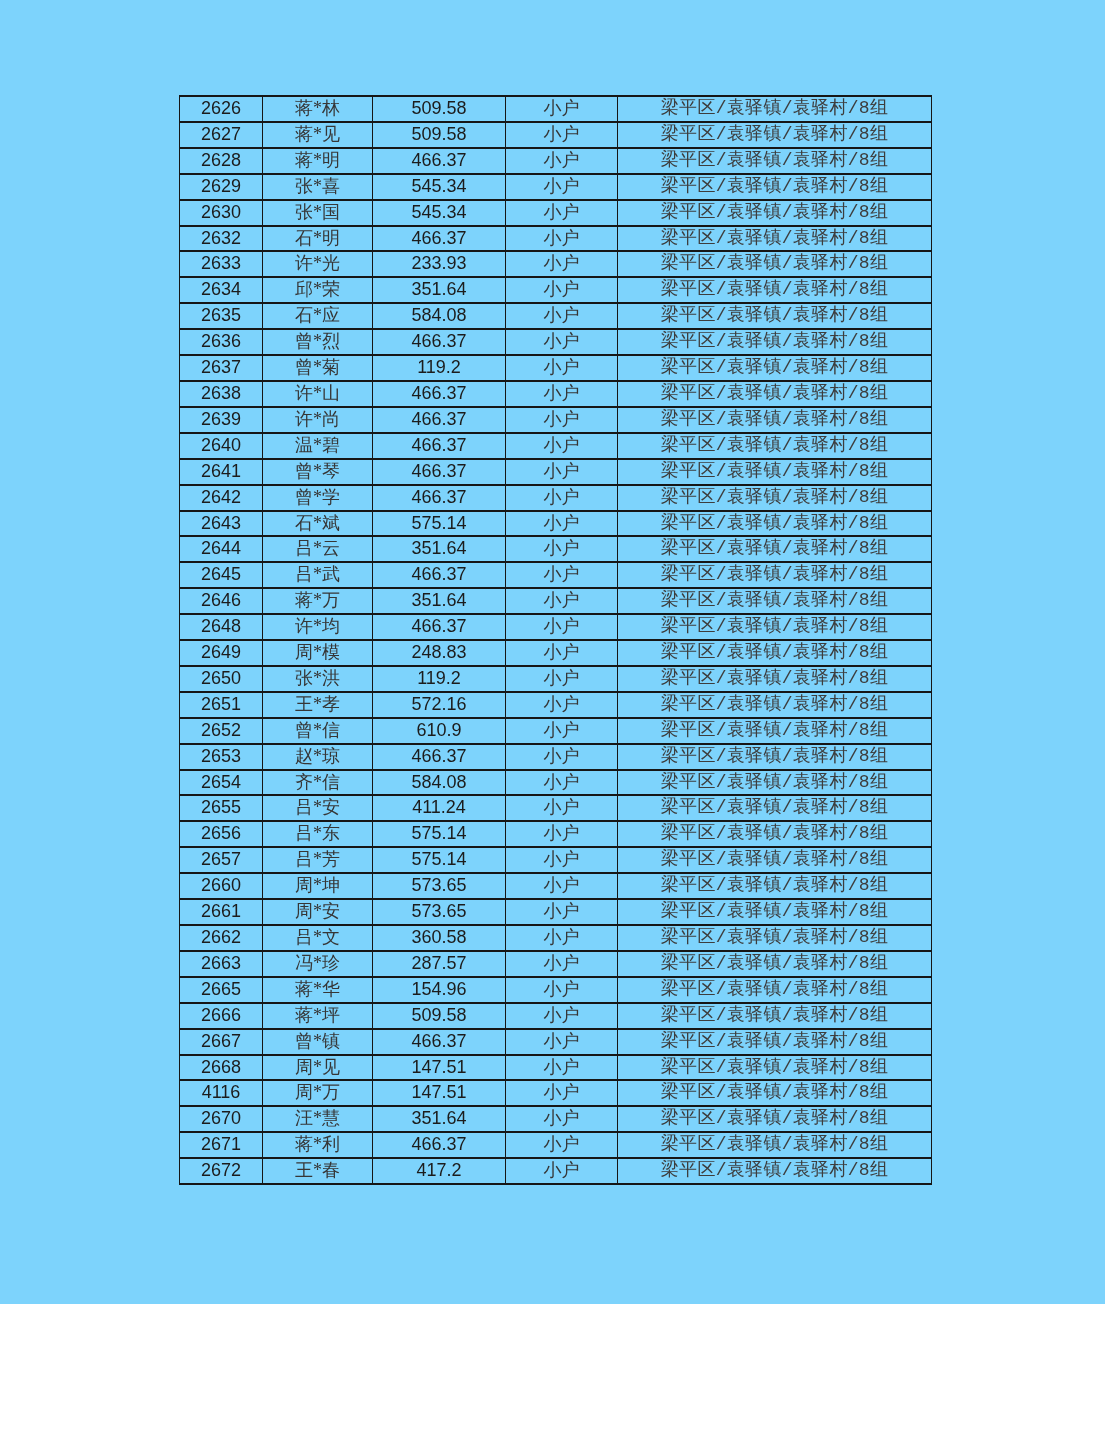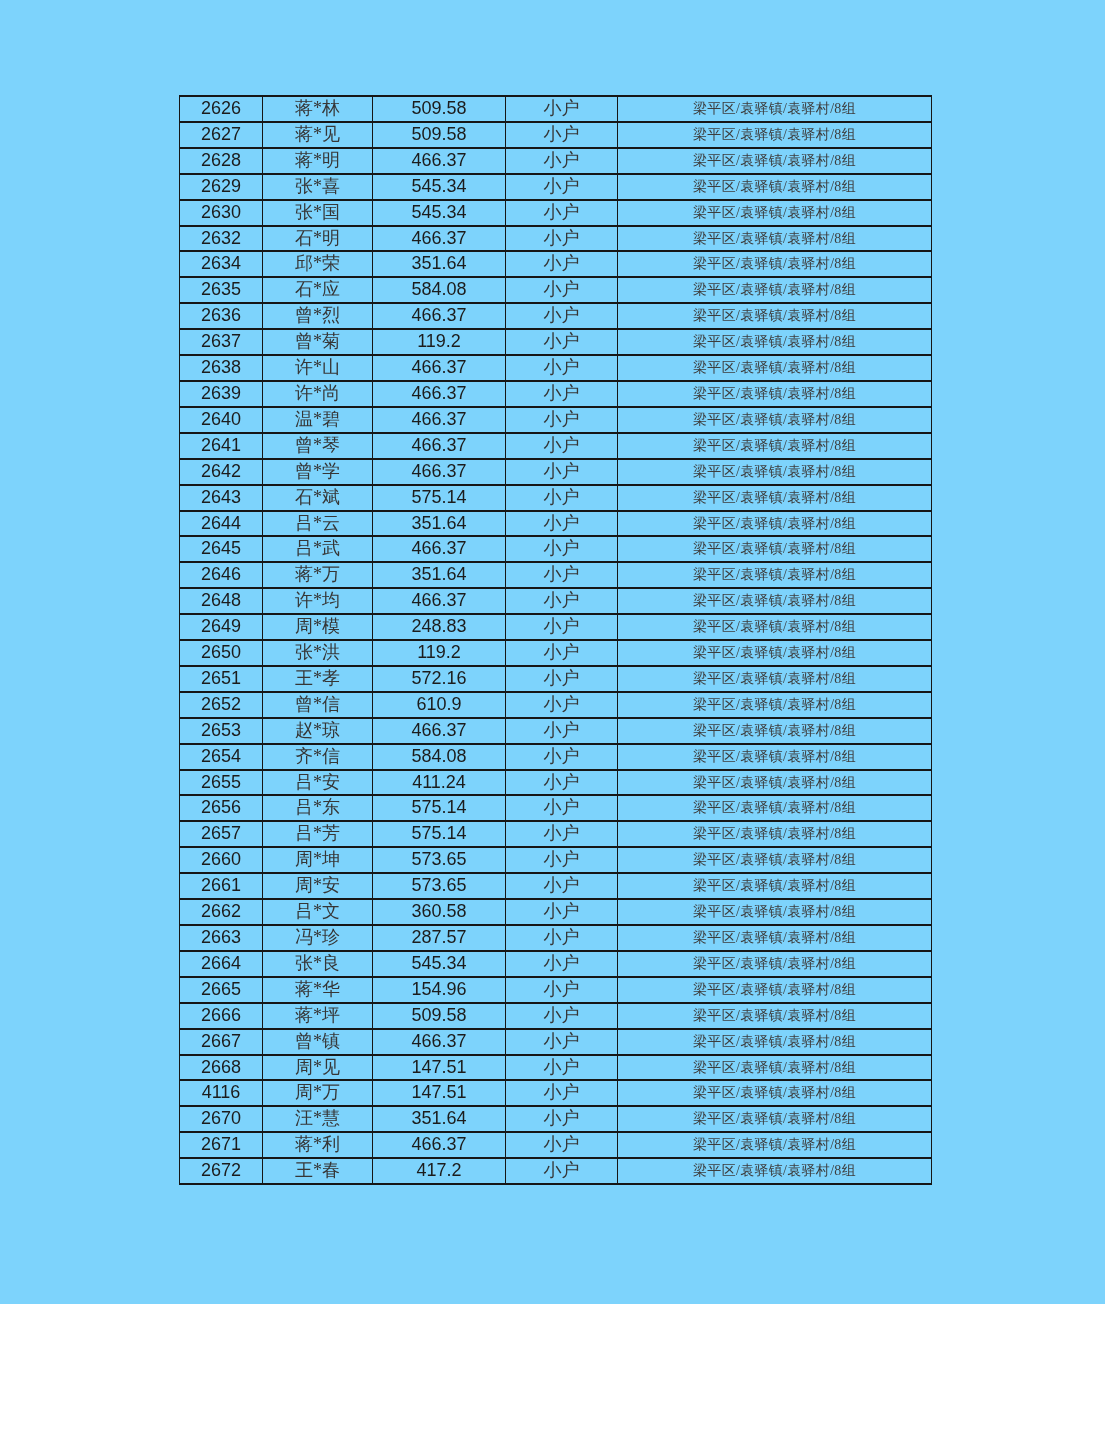--- a/index.html
+++ b/index.html
@@ -44,22 +44,22 @@
     font-family: "Liberation Sans", sans-serif;
     font-size: 18px;
     color: #1c1c1c;
   }
   td.c1, td.c3 {
     font-family: "Liberation Serif", serif;
     font-size: 18px;
     color: #363636;
   }
   td.c4 {
-    font-family: Liberation Serif, serif;
-    font-size: 14px;
+    font-family: Liberation Mono, monospace;
+    font-size: 18px;
     color: #3d3d3d;
     letter-spacing: 0.3px;
   }
 </style>
 </head>
 <body>
 
 <div class="page">
   <table class="roster">
     <colgroup>
@@ -106,20 +106,27 @@
           <td class="c4">梁平区/袁驿镇/袁驿村/8组</td>
         </tr>
         <tr>
           <td class="c0">2632</td>
           <td class="c1">石*明</td>
           <td class="c2">466.37</td>
           <td class="c3">小户</td>
           <td class="c4">梁平区/袁驿镇/袁驿村/8组</td>
         </tr>
         <tr>
+          <td class="c0">2633</td>
+          <td class="c1">许*光</td>
+          <td class="c2">233.93</td>
+          <td class="c3">小户</td>
+          <td class="c4">梁平区/袁驿镇/袁驿村/8组</td>
+        </tr>
+        <tr>
           <td class="c0">2634</td>
           <td class="c1">邱*荣</td>
           <td class="c2">351.64</td>
           <td class="c3">小户</td>
           <td class="c4">梁平区/袁驿镇/袁驿村/8组</td>
         </tr>
         <tr>
           <td class="c0">2635</td>
           <td class="c1">石*应</td>
           <td class="c2">584.08</td>
@@ -291,27 +298,20 @@
           <td class="c0">2662</td>
           <td class="c1">吕*文</td>
           <td class="c2">360.58</td>
           <td class="c3">小户</td>
           <td class="c4">梁平区/袁驿镇/袁驿村/8组</td>
         </tr>
         <tr>
           <td class="c0">2663</td>
           <td class="c1">冯*珍</td>
           <td class="c2">287.57</td>
-          <td class="c3">小户</td>
-          <td class="c4">梁平区/袁驿镇/袁驿村/8组</td>
-        </tr>
-        <tr>
-          <td class="c0">2664</td>
-          <td class="c1">张*良</td>
-          <td class="c2">545.34</td>
           <td class="c3">小户</td>
           <td class="c4">梁平区/袁驿镇/袁驿村/8组</td>
         </tr>
         <tr>
           <td class="c0">2665</td>
           <td class="c1">蒋*华</td>
           <td class="c2">154.96</td>
           <td class="c3">小户</td>
           <td class="c4">梁平区/袁驿镇/袁驿村/8组</td>
         </tr>

